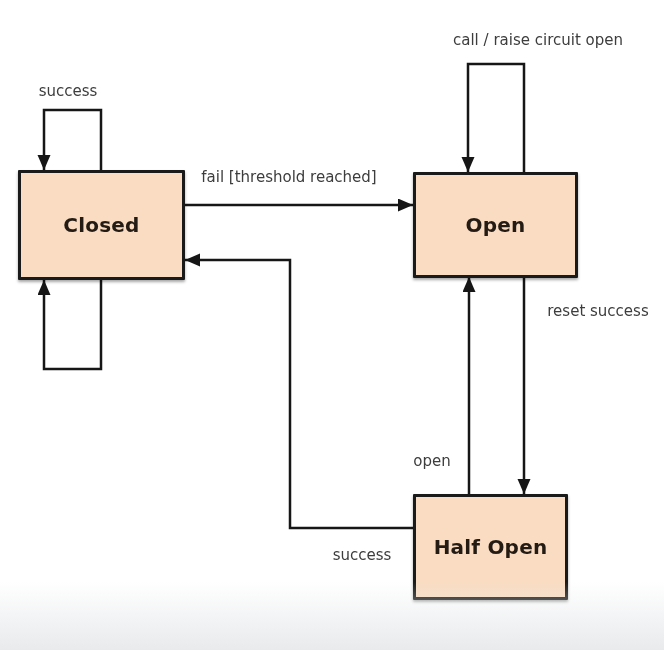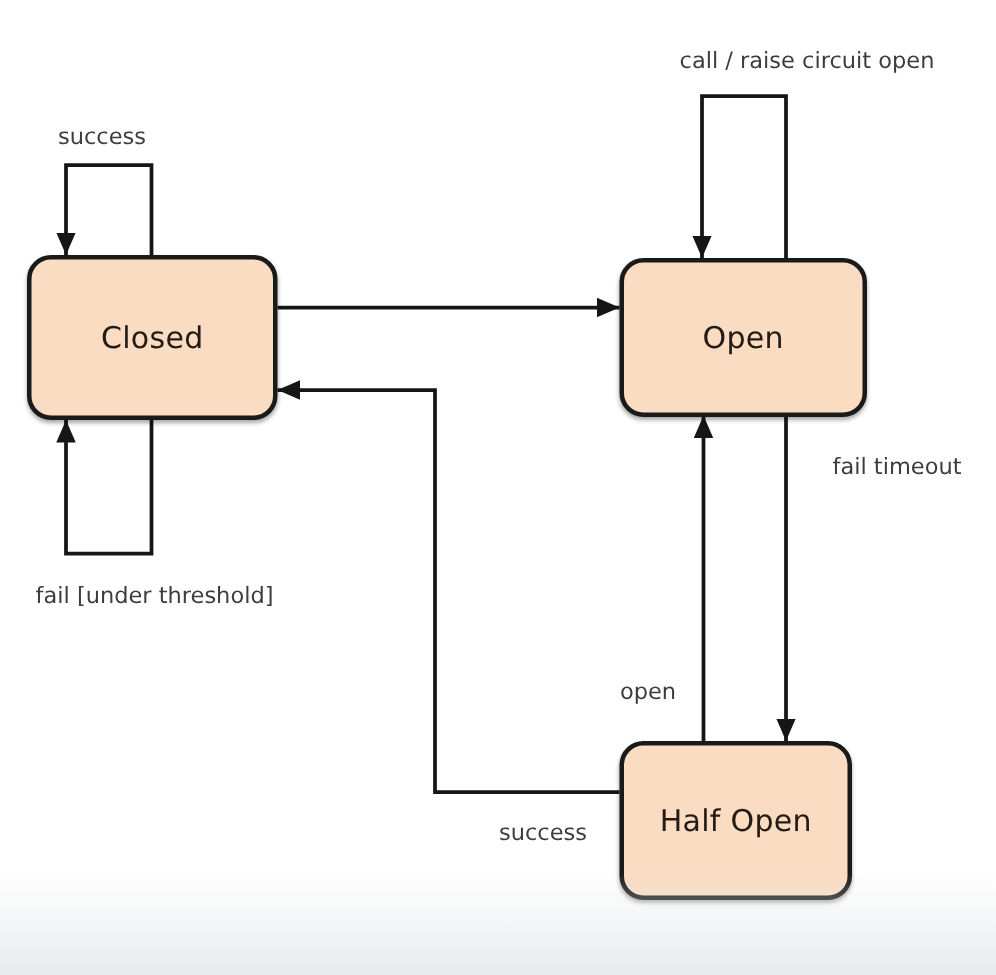--- a/index.html
+++ b/index.html
@@ -25,24 +25,24 @@
     stroke:var(--line);
     stroke-width:2.5;
     stroke-linejoin:miter;
   }
   .edges marker path{fill:var(--line);stroke:none;}
   .state-node{
     position:absolute;
     box-sizing:border-box;
     background:var(--state-fill);
     border:3px solid var(--state-border);
-    border-radius:16px;
+    border-radius:1px;
     box-shadow:0 2px 3px rgba(0,0,0,0.35);
     display:flex;align-items:center;justify-content:center;
-    font-weight:normal;
+    font-weight:bold;
     font-size:20px;
     color:var(--state-text);
     letter-spacing:0.2px;
   }
   .state-closed{left:18px;top:170px;width:167px;height:110px;}
   .state-open{left:413px;top:172px;width:165px;height:106px;}
   .state-half-open{left:413px;top:494px;width:155px;height:106px;}
   .edge-label{
     position:absolute;
     transform:translate(-50%,-50%);
@@ -87,20 +87,20 @@
     <span>Closed</span>
   </div>
   <div class="state-node state-open">
     <span>Open</span>
   </div>
   <div class="state-node state-half-open">
     <span>Half Open</span>
   </div>
 
   <div class="edge-label lbl-success-top">success</div>
-  <div class="edge-label lbl-fail-under">fail [under threshold]</div>
+  <div class="edge-label lbl-fail-threshold">fail [threshold reached]</div>
   <div class="edge-label lbl-call-raise">call / raise circuit open</div>
-  <div class="edge-label lbl-reset-timeout">fail timeout</div>
+  <div class="edge-label lbl-reset-timeout">reset success</div>
   <div class="edge-label lbl-fail">open</div>
   <div class="edge-label lbl-success-bottom">success</div>
 
   <div class="footer-fade"></div>
 </div>
 
 </body></html>

